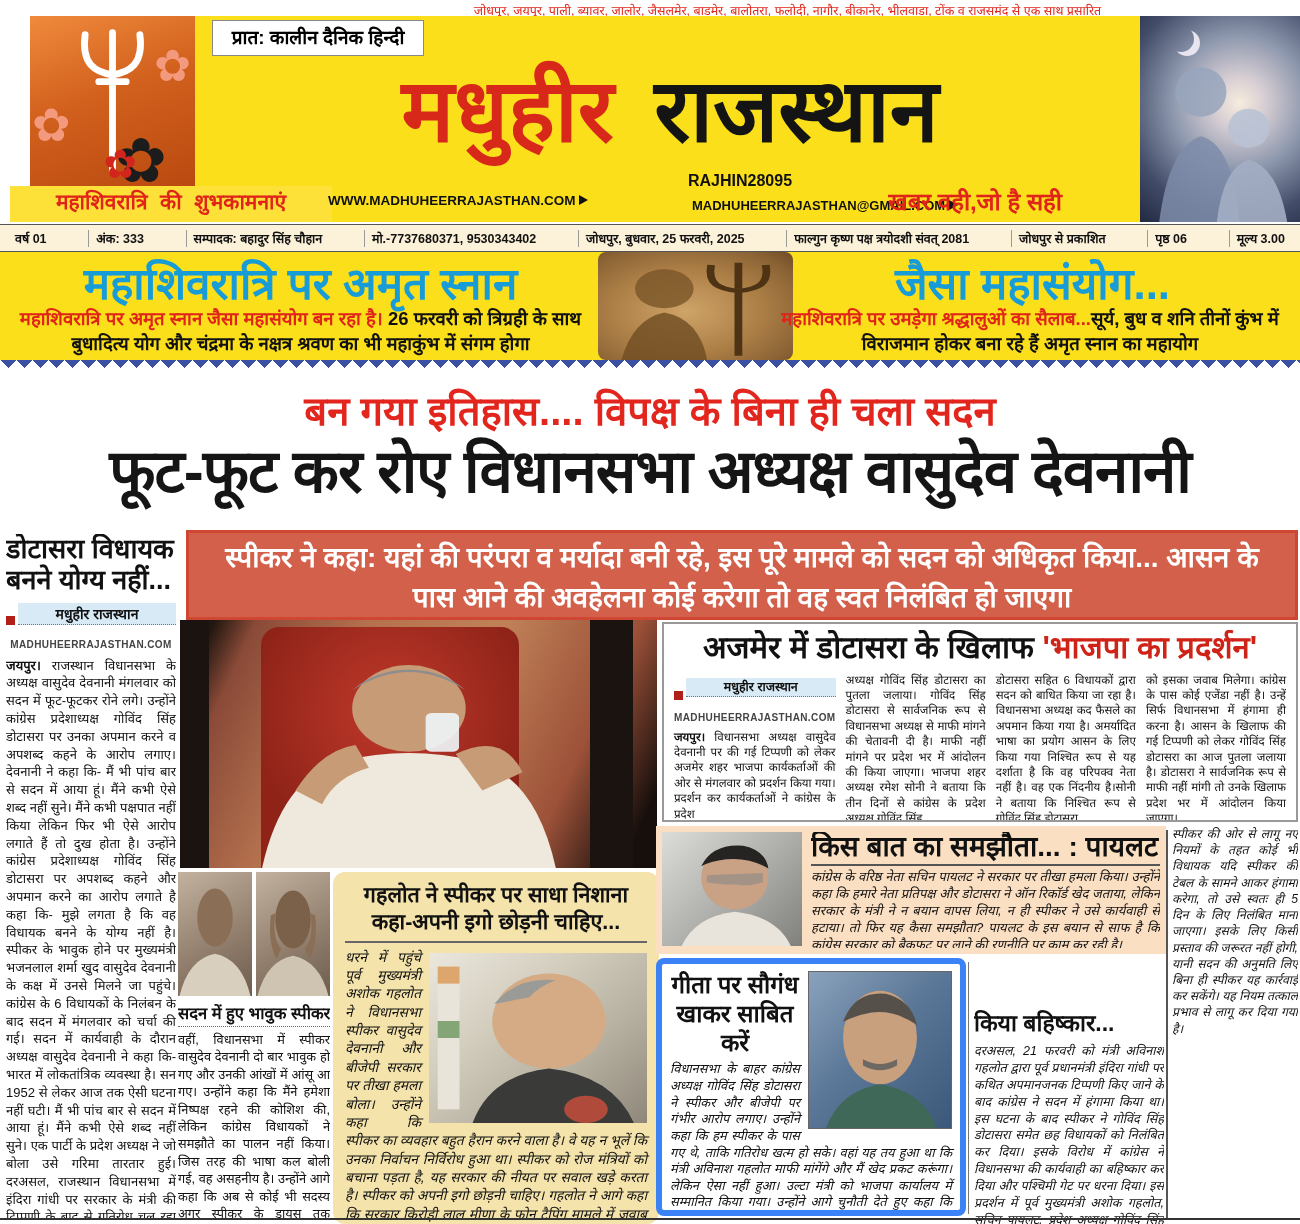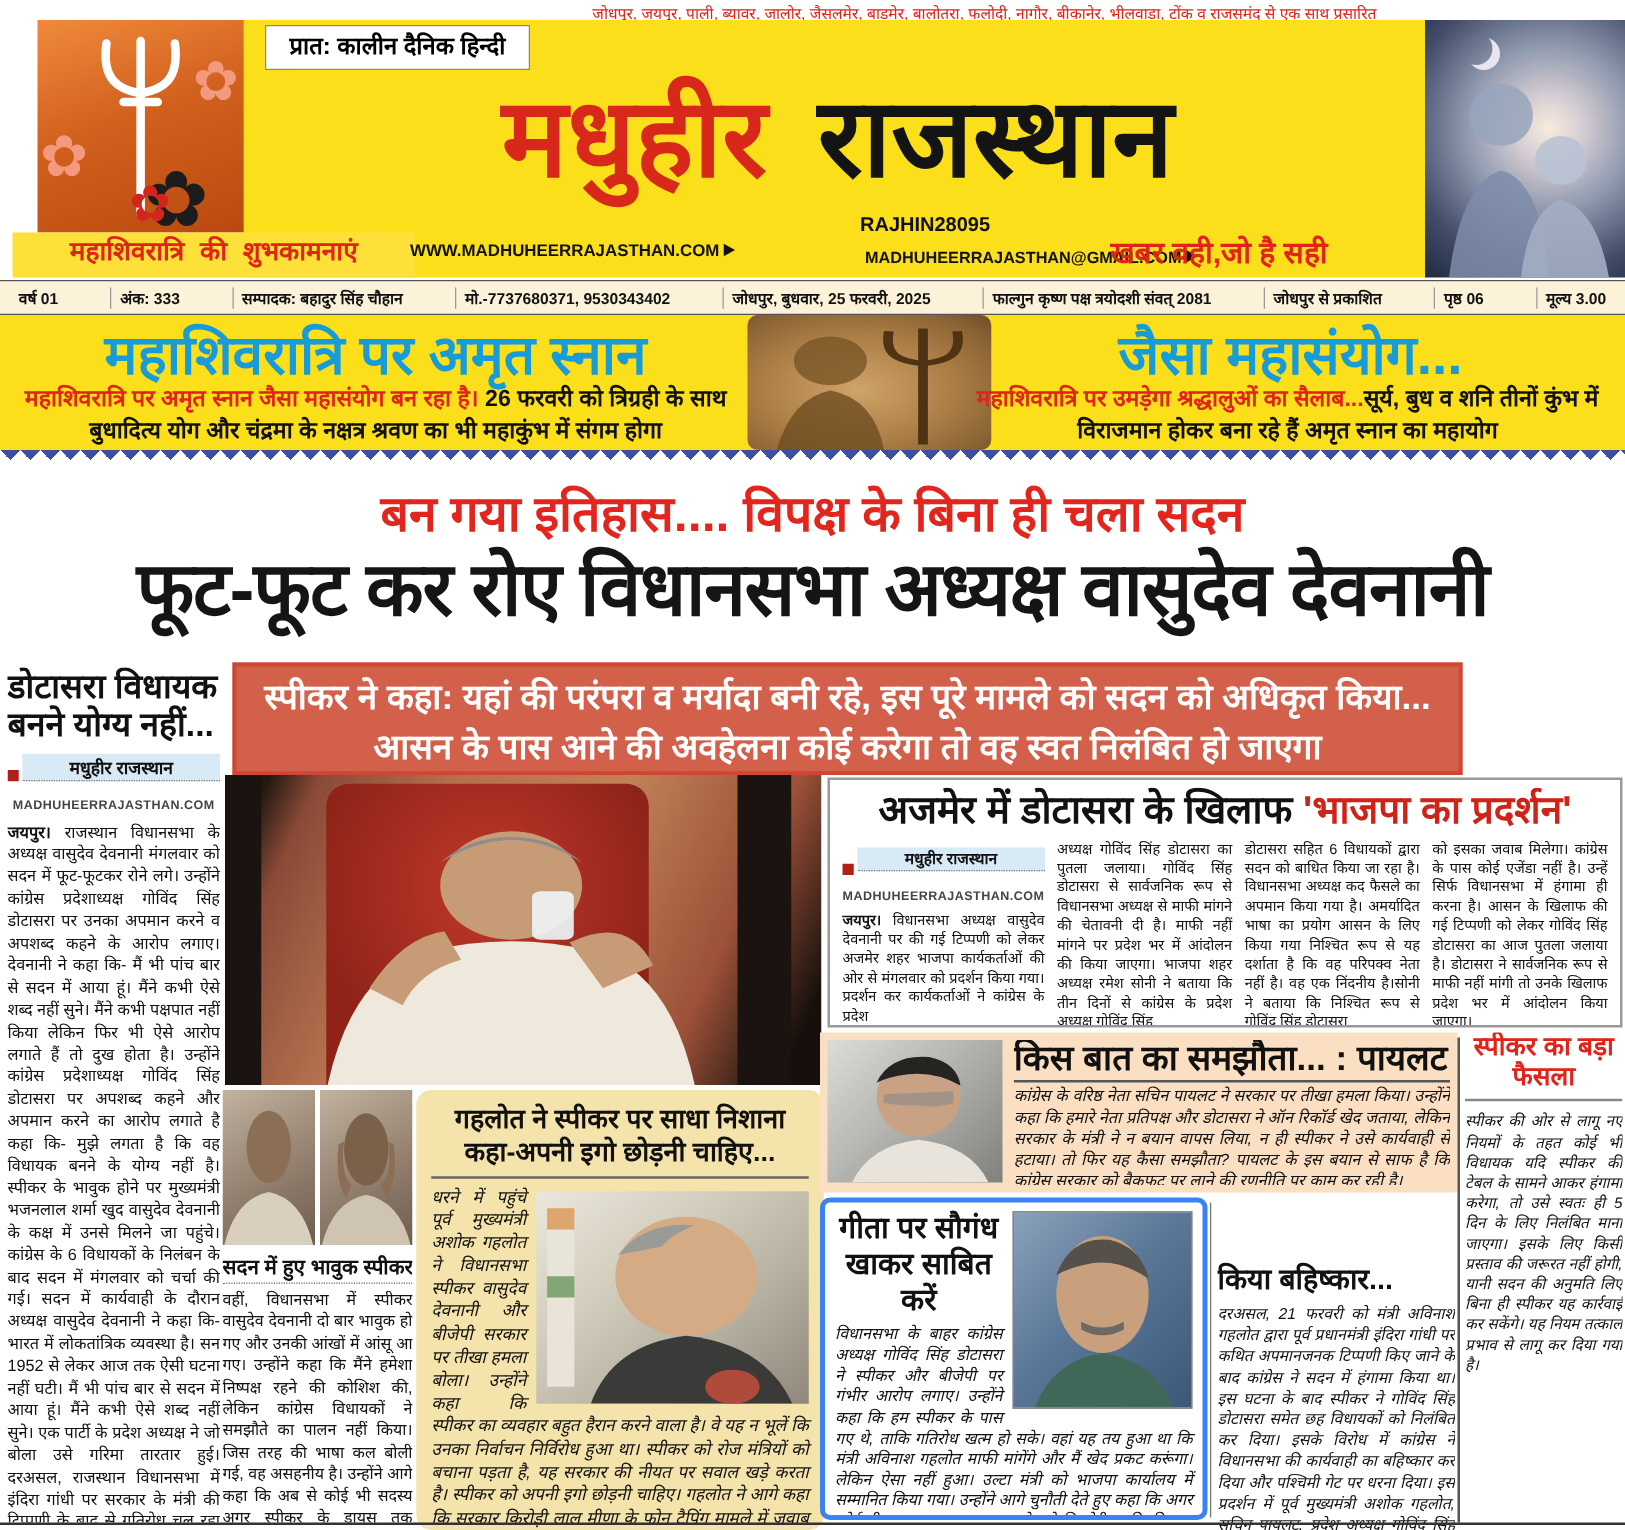--- a/index.html
+++ b/index.html
@@ -40,21 +40,21 @@
   .t-red{color:#e02419;}
   .t-black{color:#111;}
   .statue{position:absolute;left:598px;top:0;width:195px;height:108px;border-radius:8px;
           background:radial-gradient(ellipse at 45% 55%,#cfa468 0%,#aa7d45 52%,#8a6234 82%,#6e4c26 100%);overflow:hidden;}
   .zigzag{left:0;top:360px;width:1300px;height:16px;
           background:linear-gradient(135deg,#3b50a2 25%,transparent 25%) -8px 0/16px 16px repeat-x,
                      linear-gradient(225deg,#3b50a2 25%,transparent 25%) -8px 0/16px 16px repeat-x;}
   
   .kicker{left:0;top:382px;width:1300px;font-size:40px;font-weight:bold;color:#e3261d;text-align:center;white-space:nowrap;overflow:hidden;}
   .main-headline{left:0;top:428px;width:1300px;font-size:60px;font-weight:bold;color:#151515;letter-spacing:-1px;text-align:center;white-space:nowrap;overflow:hidden;}
-  .quote-banner{left:186px;top:530px;width:984px;height:90px;background:#d2604b;border:3px solid #cf4632;box-sizing:border-box;
+  .quote-banner{left:186px;top:530px;width:1112px;height:90px;background:#d2604b;border:3px solid #cf4632;box-sizing:border-box;
                 color:#fff;font-size:28px;font-weight:bold;text-align:center;line-height:1.42;padding:5px 12px;overflow:hidden;}
   
   .byline{position:relative;margin:6px 0 4px;}
   .byline-bullet{position:absolute;left:0;top:13px;width:9px;height:9px;background:#b02018;}
   .byline-name{background:#d8eaf5;text-align:center;font-weight:bold;font-size:14px;padding:1px 0;border-bottom:1px dotted #777;margin:0 0 0 12px;}
   .byline-site{font-size:10px;color:#444;text-align:center;letter-spacing:.4px;padding-top:14px;font-weight:bold;}
   
   .left-col{left:6px;top:534px;width:170px;height:684px;overflow:hidden;}
   .lc-headline{font-size:27px;font-weight:bold;line-height:1.16;}
   .lc-body{margin-top:7px;font-size:13px;line-height:1.37;text-align:justify;}
@@ -84,21 +84,21 @@
   .a-cols{display:flex;gap:10px;}
   .a-col{flex:1;font-size:11.6px;line-height:1.33;text-align:justify;}
   .a-col .byline-name{font-size:12.5px;}
   
   .pilot-box{left:656px;top:826px;width:510px;height:128px;background:#fbdfc3;padding:6px;box-sizing:border-box;display:flex;gap:9px;overflow:hidden;}
   .p-photo{width:140px;height:114px;flex:none;position:relative;overflow:hidden;
            background:linear-gradient(135deg,#dcdcd8,#b0b0ac 50%,#80807c);}
   .p-headline{font-size:28px;font-weight:bold;line-height:1.05;border-bottom:2px solid #555;padding-bottom:3px;margin-bottom:3px;white-space:nowrap;overflow:hidden;}
   .p-body{font-size:13px;line-height:1.3;text-align:justify;font-style:italic;}
   
-  .geeta-box{left:656px;top:958px;width:310px;height:258px;border:4px solid #3b82f6;border-radius:8px;background:#fff;padding:5px 8px;box-sizing:border-box;overflow:hidden;}
+  .geeta-box{left:656px;top:958px;width:310px;height:258px;border:6px solid #3b82f6;border-radius:8px;background:#fff;padding:5px 8px;box-sizing:border-box;overflow:hidden;}
   .ge-photo{float:right;width:142px;height:156px;margin:2px 0 4px 8px;border:1px solid #666;position:relative;overflow:hidden;
             background:linear-gradient(135deg,#8aa2bc,#5c7898 45%,#3c5878);}
   .ge-headline{font-size:24px;font-weight:bold;text-align:center;line-height:1.2;margin:2px 0 4px;}
   .ge-body{font-size:12.8px;line-height:1.3;text-align:justify;font-style:italic;}
   .boycott-box{left:974px;top:1006px;width:190px;height:258px;overflow:hidden;}
   .bo-headline{font-size:23px;font-weight:bold;margin:0 0 5px;}
   .bo-body{font-size:12.6px;line-height:1.34;text-align:justify;font-style:italic;}
   
   .right-col{left:1172px;top:826px;width:126px;height:392px;overflow:hidden;}
   .sd-kicker{color:#e02419;font-size:21px;font-weight:bold;line-height:1.15;text-align:center;padding-bottom:5px;border-bottom:2px solid #888;margin-bottom:8px;}
@@ -309,21 +309,20 @@
     <div class="ge-headline">गीता पर सौगंध खाकर साबित करें</div>
     <div class="ge-body">विधानसभा के बाहर कांग्रेस अध्यक्ष गोविंद सिंह डोटासरा ने स्पीकर और बीजेपी पर गंभीर आरोप लगाए। उन्होंने कहा कि हम स्पीकर के पास गए थे, ताकि गतिरोध खत्म हो सके। वहां यह तय हुआ था कि मंत्री अविनाश गहलोत माफी मांगेंगे और मैं खेद प्रकट करूंगा। लेकिन ऐसा नहीं हुआ। उल्टा मंत्री को भाजपा कार्यालय में सम्मानित किया गया। उन्होंने आगे चुनौती देते हुए कहा कि अगर कोई गीता पर हाथ रखकर यह बोल दे कि मेरी माफी की बात हुई थी, तो मैं राजनीति छोड़ दूंगा। अगर मेरे द्वारा अमर्यादित भाषा के इस्तेमाल का कोई सबूत है, तो बीजेपी उसे सार्वजनिक करे। इसके साथ ही डोटासरा ने स्पीकर के खिलाफ विशेषाधिकार हनन का प्रस्ताव लाने और उनके खिलाफ अविश्वास प्रस्ताव लाने पर भी विचार करने की बात कही।</div>
   </div>
 
   <div class="abs boycott-box">
     <div class="bo-headline">किया बहिष्कार...</div>
     <div class="bo-body">दरअसल, 21 फरवरी को मंत्री अविनाश गहलोत द्वारा पूर्व प्रधानमंत्री इंदिरा गांधी पर कथित अपमानजनक टिप्पणी किए जाने के बाद कांग्रेस ने सदन में हंगामा किया था। इस घटना के बाद स्पीकर ने गोविंद सिंह डोटासरा समेत छह विधायकों को निलंबित कर दिया। इसके विरोध में कांग्रेस ने विधानसभा की कार्यवाही का बहिष्कार कर दिया और पश्चिमी गेट पर धरना दिया। इस प्रदर्शन में पूर्व मुख्यमंत्री अशोक गहलोत, सचिन पायलट, प्रदेश अध्यक्ष गोविंद सिंह डोटासरा और नेता प्रतिपक्ष टीकाराम जूली सहित सभी 66 कांग्रेस विधायक शामिल हुए।</div>
   </div>
 
   <div class="abs right-col">
-    <div class="sd-kicker">स्पीकर का बड़ा फैसला</div>
     <div class="sd-body">स्पीकर की ओर से लागू नए नियमों के तहत कोई भी विधायक यदि स्पीकर की टेबल के सामने आकर हंगामा करेगा, तो उसे स्वतः ही 5 दिन के लिए निलंबित माना जाएगा। इसके लिए किसी प्रस्ताव की जरूरत नहीं होगी, यानी सदन की अनुमति लिए बिना ही स्पीकर यह कार्रवाई कर सकेंगे। यह नियम तत्काल प्रभाव से लागू कर दिया गया है।</div>
   </div>
 
   <div class="abs vline1"></div>
   <div class="abs vline2"></div>
   <div class="abs bottom-line"></div>
 
 </div>
 
 </body></html>

